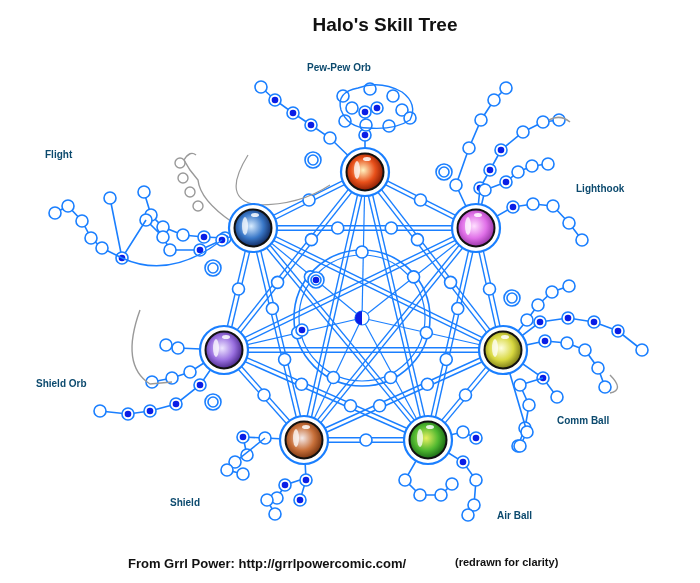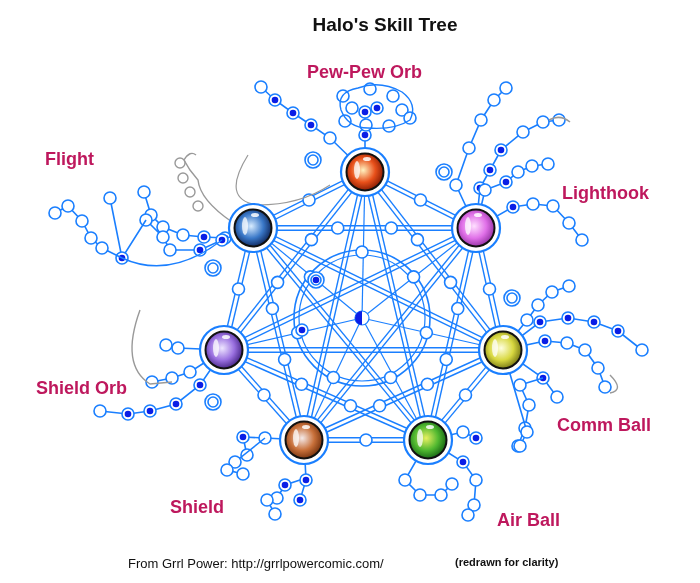--- a/index.html
+++ b/index.html
@@ -1,31 +1,31 @@
 <!DOCTYPE html>
 <html><head>
 <meta charset="utf-8">
 <style>
   html, body { margin: 0; padding: 0; background: #ffffff; }
   body { width: 700px; height: 583px; position: relative; overflow: hidden;
          font-family: "Liberation Sans", sans-serif; }
   #title { position: absolute; left: 0; width: 700px; top: 14px; text-align: center;
            font-size: 19px; font-weight: bold; color: #111; padding-left: 35px; }
-  .lbl { position: absolute; font-size: 18px; font-weight: bold; color: #be185d; white-space: nowrap; }
-  #footer { position: absolute; left: 128px; top: 556px; font-size: 13px; font-weight: normal; color: #111; }
+  .lbl { position: absolute; font-size: 10px; font-weight: bold; color: #0c4a6e; white-space: nowrap; }
+  #footer { position: absolute; left: 128px; top: 556px; font-size: 13px; font-weight: bold; color: #111; }
   #footer-note { position: absolute; left: 455px; top: 556px; font-size: 11px; font-weight: bold; color: #111; }
   svg { position: absolute; left: 0; top: 0; }
 </style>
 </head>
 <body>
 
 <div id="title">Halo's Skill Tree</div>
 
 <div class="lbl" style="left:307px;top:62px">Pew-Pew Orb</div>
-<div class="lbl" style="left:562px;top:183px">Lighthook</div>
+<div class="lbl" style="left:576px;top:183px">Lighthook</div>
 <div class="lbl" style="left:557px;top:415px">Comm Ball</div>
 <div class="lbl" style="left:497px;top:510px">Air Ball</div>
 <div class="lbl" style="left:170px;top:497px">Shield</div>
 <div class="lbl" style="left:36px;top:378px">Shield Orb</div>
 <div class="lbl" style="left:45px;top:149px">Flight</div>
 
 <svg id="tree" width="700" height="583" viewBox="0 0 700 583">
   <defs id="defs">
       <radialGradient id="grad-pew-pew-orb" cx="45%" cy="45%" r="60%">
         <stop offset="0%" stop-color="#fff2c0"></stop>

